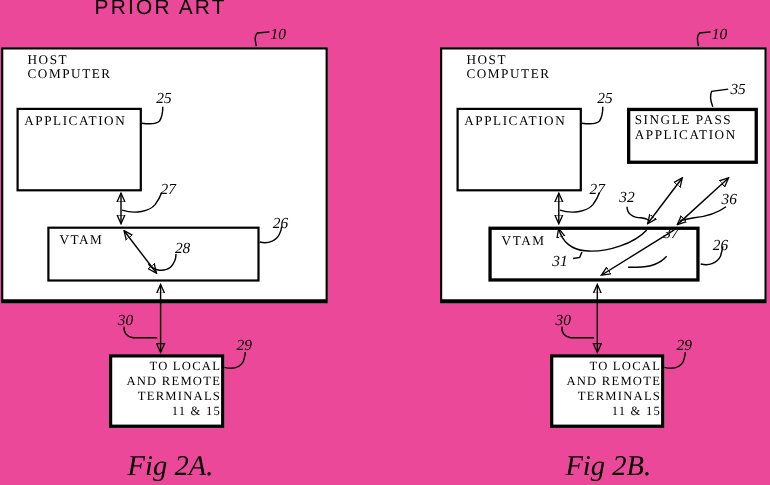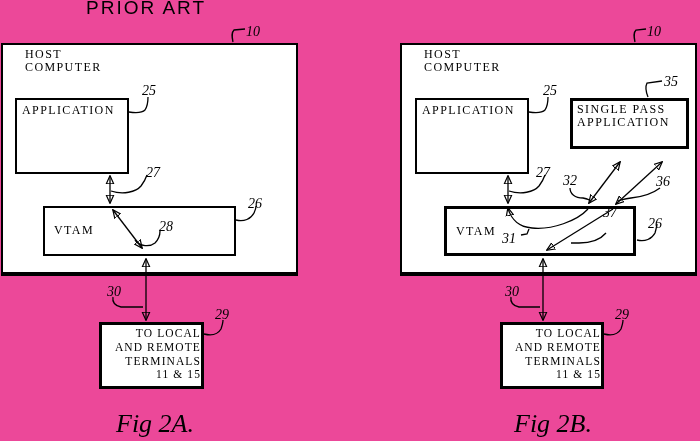--- a/index.html
+++ b/index.html
@@ -15,21 +15,21 @@
     white-space:nowrap;
   }
   .box { position:absolute; box-sizing:border-box; border:2px solid #000; background:#fff; }
   .box-label {
     font-size:12px; letter-spacing:1.4px; line-height:12.5px; white-space:nowrap;
   }
   .box-label span { display:block; }
   .host-box { border-bottom-width:4px; }
   .host-box .box-label { padding:3px 0 0 22px; }
   .app-box .box-label { padding:4px 0 0 5px; }
-  .vtam-box .box-label { padding:16px 0 0 9px; }
+  .vtam-box .box-label { padding:4px 0 0 9px; }
   .comp-box { border-width:3px; }
   .comp-box .box-label { padding:2px 0 0 4px; }
   .term-box { border-width:3px; text-align:right; }
   .term-box .box-label { padding-top:2px; line-height:13.8px; letter-spacing:1.1px; font-size:11.5px; }
   .ref {
     position:absolute; font-style:italic; font-size:14px;
     font-family:"Liberation Serif", serif; white-space:nowrap;
   }
   .caption {
     position:absolute; top:409px; width:110px; text-align:center;

